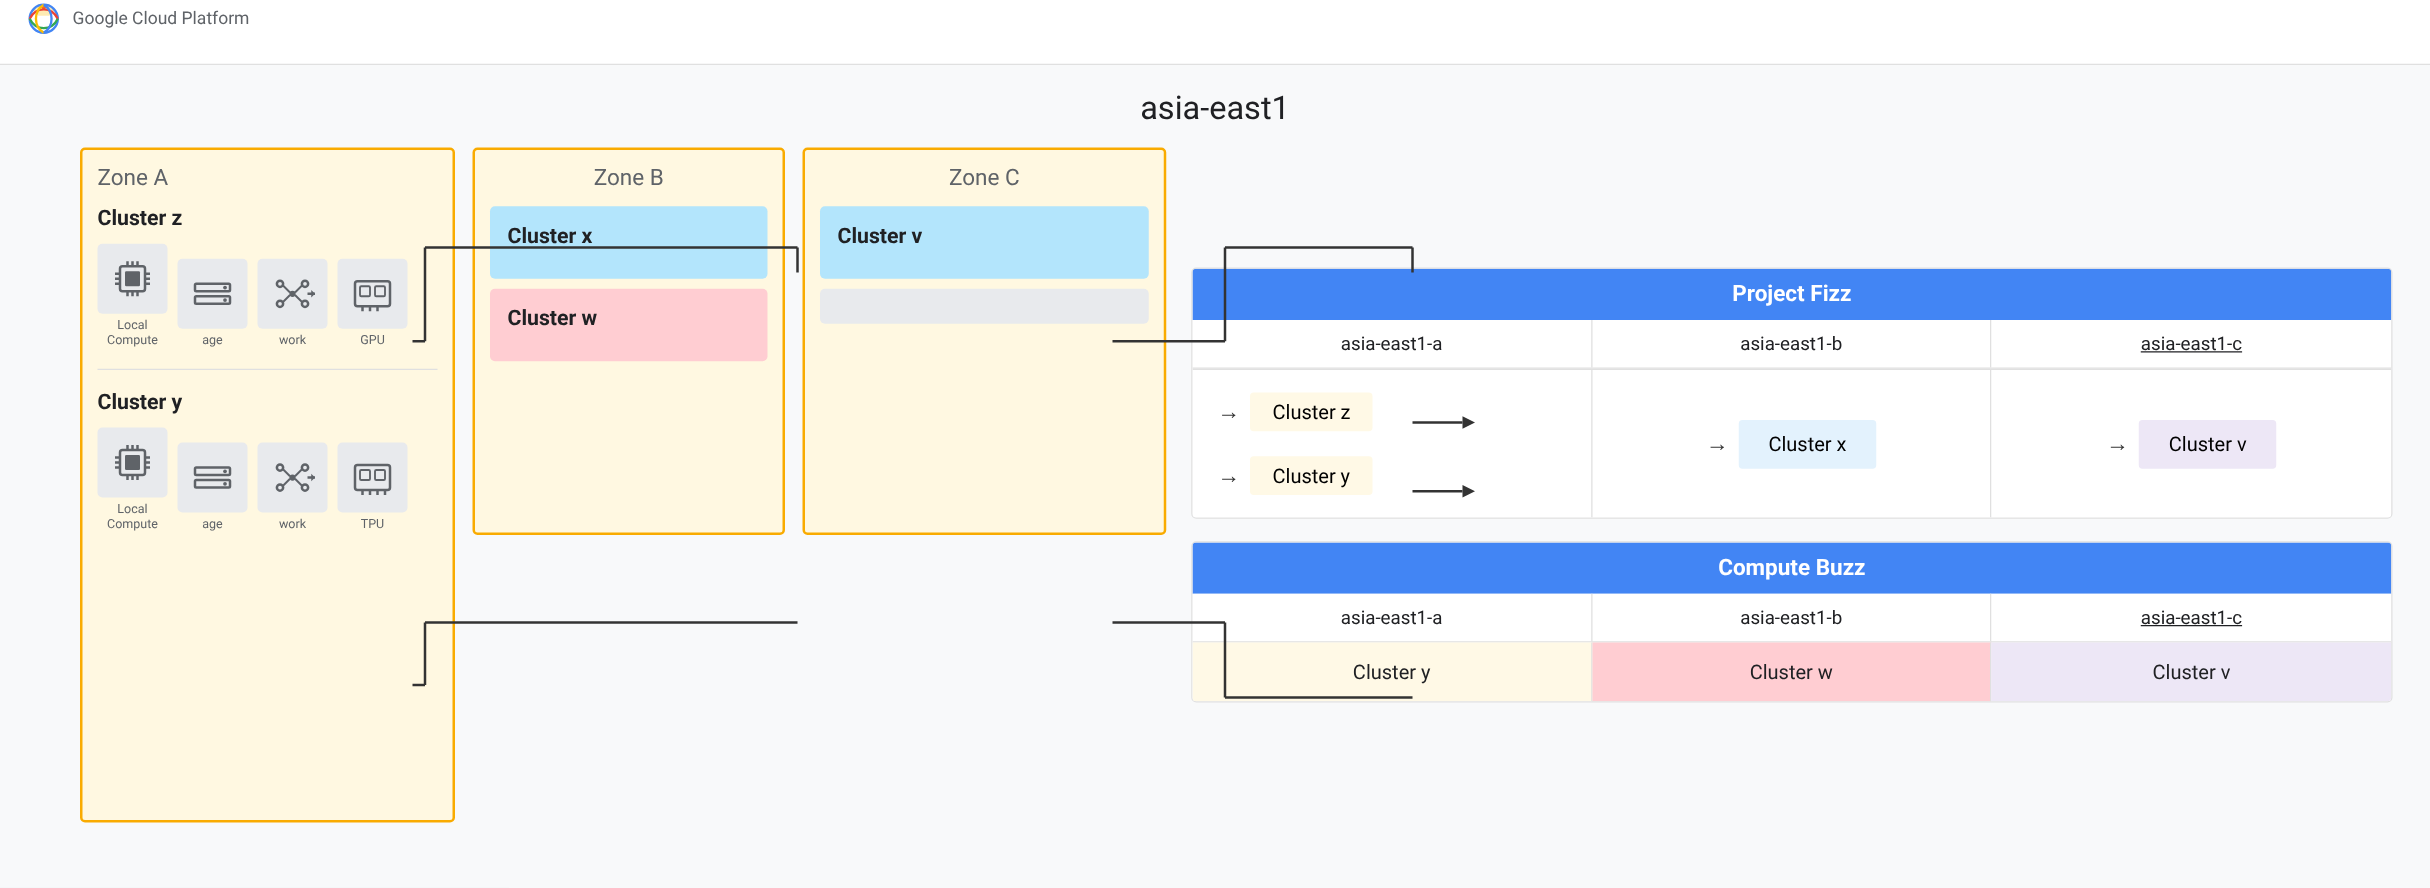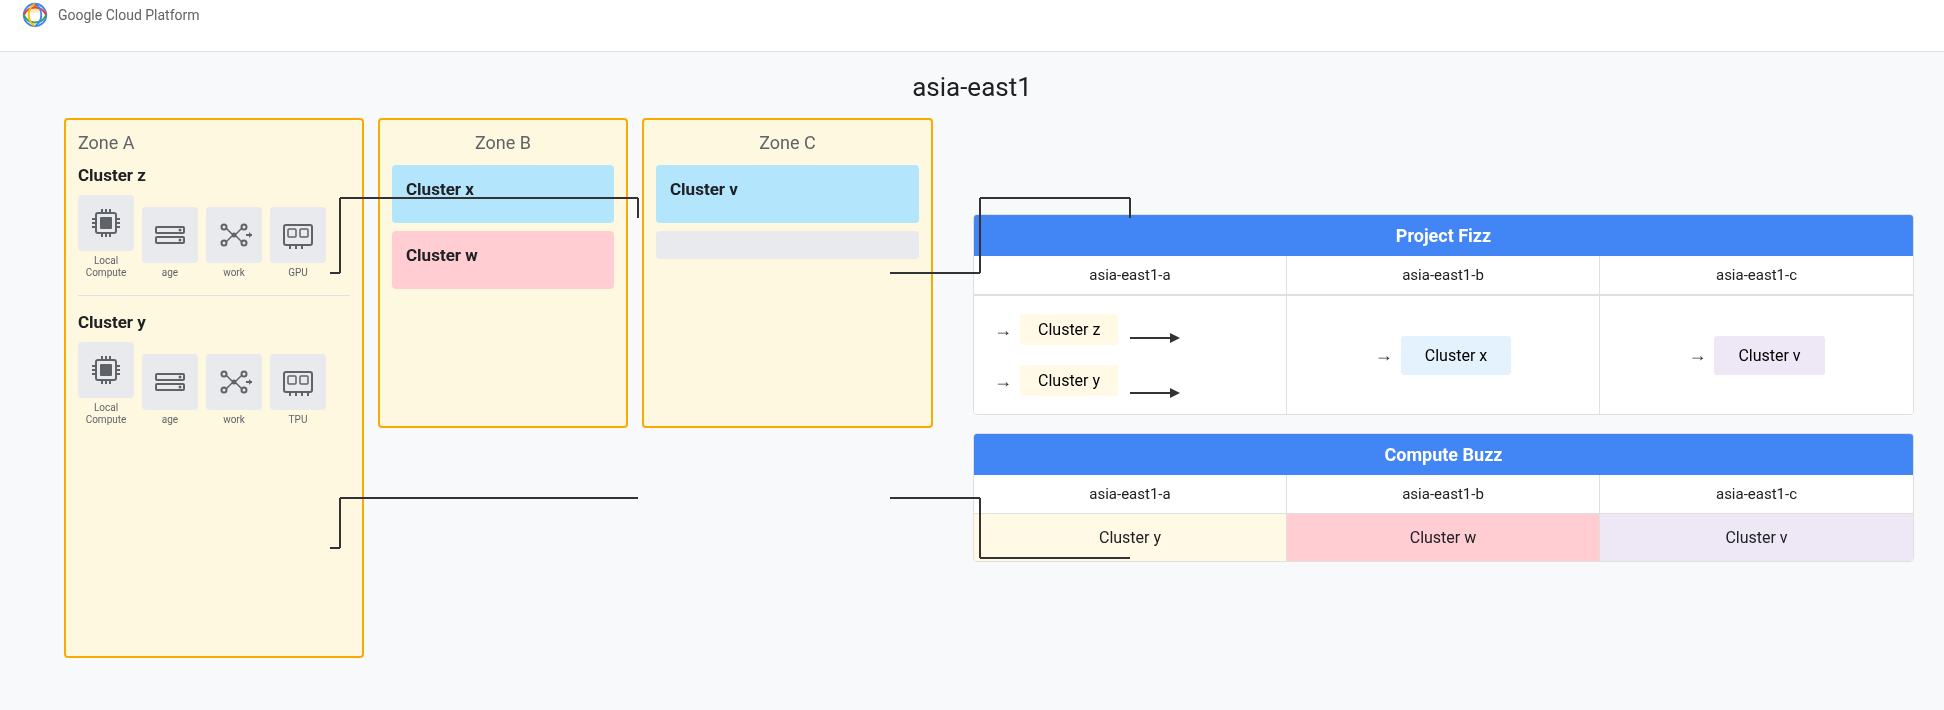--- a/index.html
+++ b/index.html
@@ -194,20 +194,21 @@
     .project-zone-cell {
       padding: 10px 16px;
       text-align: center;
       font-size: 15px;
       color: #202124;
       border-right: 1px solid #e0e0e0;
     }
 
     .project-zone-cell:last-child {
       border-right: none;
+      text-decoration: underline;
     }
 
     
     .fizz-content {
       background: #fff;
     }
 
     .fizz-zones-header {
       display: grid;
       grid-template-columns: 1fr 1fr 1fr;
@@ -219,21 +220,20 @@
       gap: 14px;
       flex-shrink: 0;
     }
 
     .right-panel {
       flex: 1;
       display: flex;
       flex-direction: column;
       gap: 18px;
       padding-top: 0;
-      margin-left: 20px;
     }
 
     
     .svg-overlay {
       position: absolute;
       top: 0;
       left: 0;
       pointer-events: none;
     }
 

